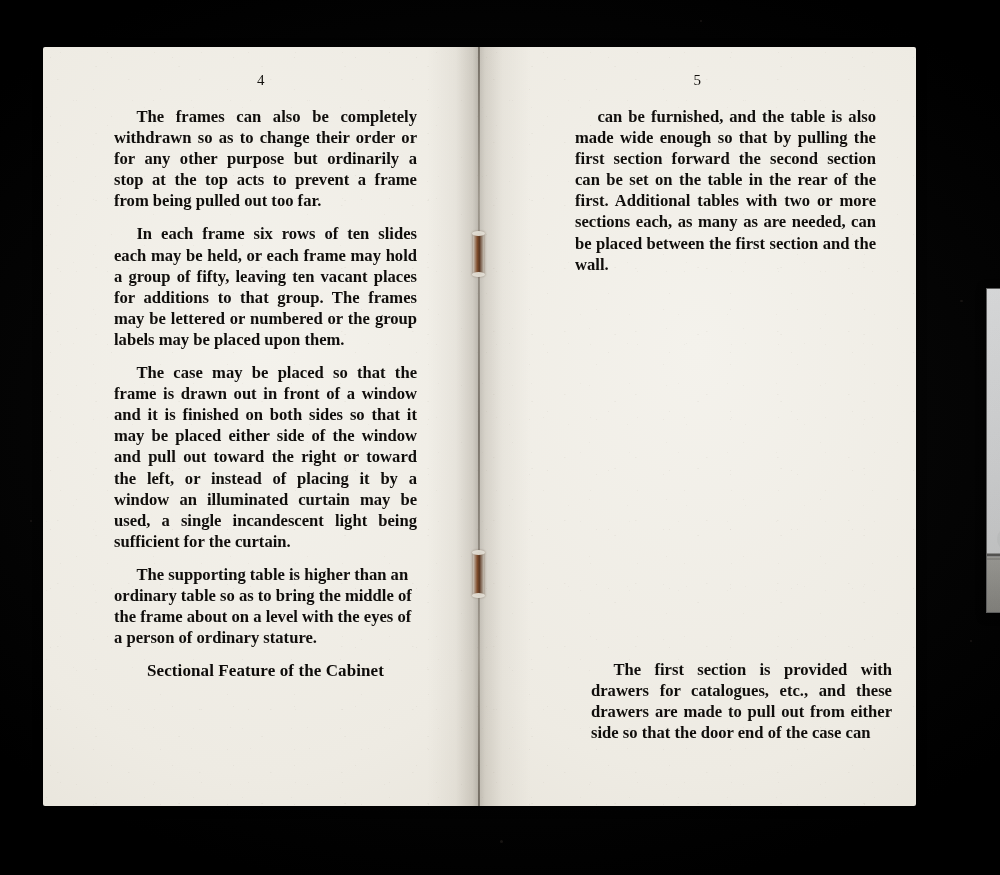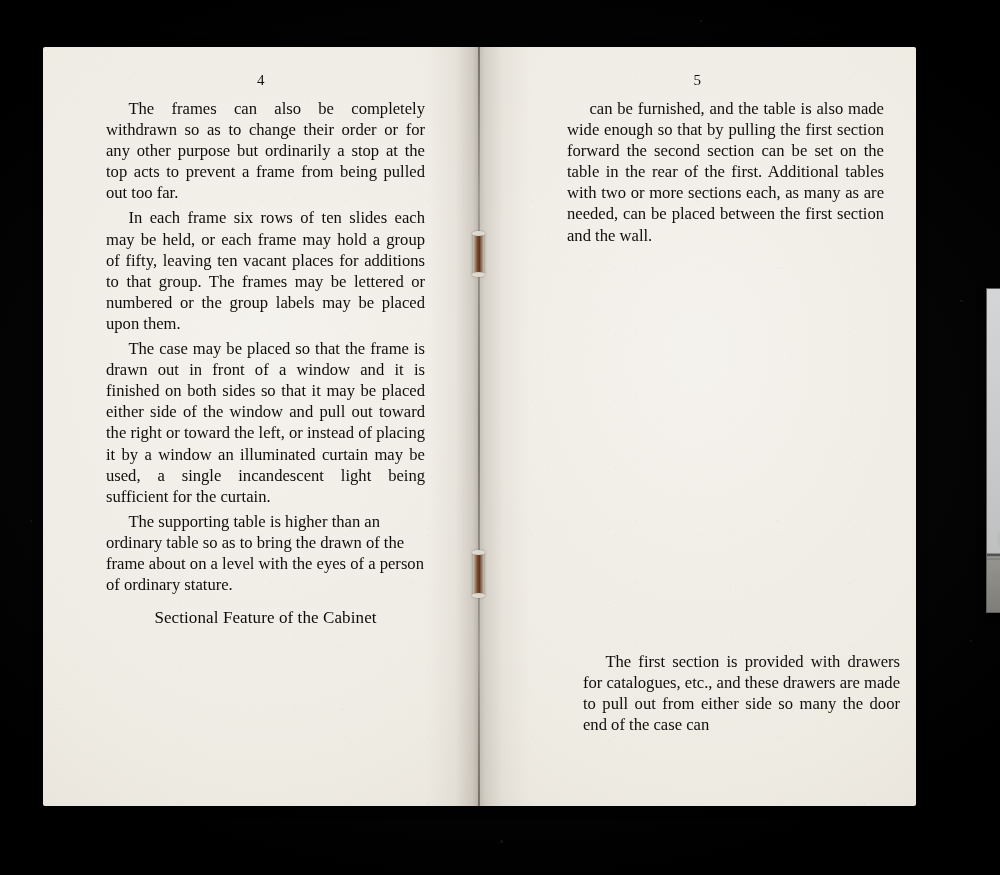--- a/index.html
+++ b/index.html
@@ -139,27 +139,27 @@
     color: #100e0c;
     font-size: 16.6px;
     line-height: 21.1px;
     text-align: justify;
     text-justify: inter-word;
     -webkit-font-smoothing: none;
   }
   #text-left  { left: 59px;  top: 47px; width: 327px; }
   #text-right { left: 84px; top: 47px; width: 325px; }
 
-  .para { margin: 4px; text-indent: 1.35em; }
+  .para { margin: 12px; text-indent: 1.35em; font-weight: bold; }
   .para.ragged { text-align: left; }
 
   .subhead {
     margin: 12px 0 9px 0;
     text-align: center;
-    font-weight: normal;
+    font-weight: bold;
     font-size: 17px;
     letter-spacing: .1px;
     color: #0d0b09;
   }
 
   
   #figure {
     position: absolute;
     left: 507px; top: 241px;
     width: 311px; height: 325px;
@@ -213,21 +213,21 @@
 
 <div id="booklet">
 
   <div class="page" id="page-left">
     <div class="folio">4</div>
 
     <div class="textblock" id="text-left">
       <p class="para">The frames can also be completely withdrawn so as to change their order or for any other purpose but ordinarily a stop at the top acts to prevent a frame from being pulled out too far.</p>
       <p class="para">In each frame six rows of ten slides each may be held, or each frame may hold a group of fifty, leaving ten vacant places for additions to that group. The frames may be lettered or numbered or the group labels may be placed upon them.</p>
       <p class="para">The case may be placed so that the frame is drawn out in front of a window and it is finished on both sides so that it may be placed either side of the window and pull out toward the right or toward the left, or instead of placing it by a window an illuminated curtain may be used, a single incandescent light being sufficient for the curtain.</p>
-      <p class="para ragged">The supporting table is higher than an ordinary table so as to bring the drawn of the frame about on a level with the eyes of a person of ordinary stature.</p>
+      <p class="para ragged">The supporting table is higher than an ordinary table so as to bring the middle of the frame about on a level with the eyes of a person of ordinary stature.</p>
       <h2 class="subhead">Sectional Feature of the Cabinet</h2>
     </div>
 
     <div class="gutter-shade" id="gutter-left"></div>
   </div>
 
   <div class="page" id="page-right">
     <div class="folio">5</div>
 
     <div class="textblock" id="text-right">
@@ -362,21 +362,21 @@
           </svg>
           <div id="photo-fade"></div>
           <div id="halftone"></div>
         </div>
       </div>
     </div>
 
     <div class="fig-caption">CABINET PARTLY OPEN</div>
 
     <div class="textblock" id="text-right-bottom" style="left:100px; top:600px; width:325px;">
-      <p class="para">The first section is provided with drawers for catalogues, etc., and these drawers are made to pull out from either side so many the door end of the case can</p>
+      <p class="para">The first section is provided with drawers for catalogues, etc., and these drawers are made to pull out from either side so that the door end of the case can</p>
     </div>
 
     <div class="gutter-shade" id="gutter-right"></div>
   </div>
 
   <div id="spine-line"></div>
   <div class="staple" id="staple-top"></div>
   <div class="staple-cap" style="top:184px;"></div>
   <div class="staple-cap" style="top:225px;"></div>
   <div class="staple" id="staple-bottom"></div>

